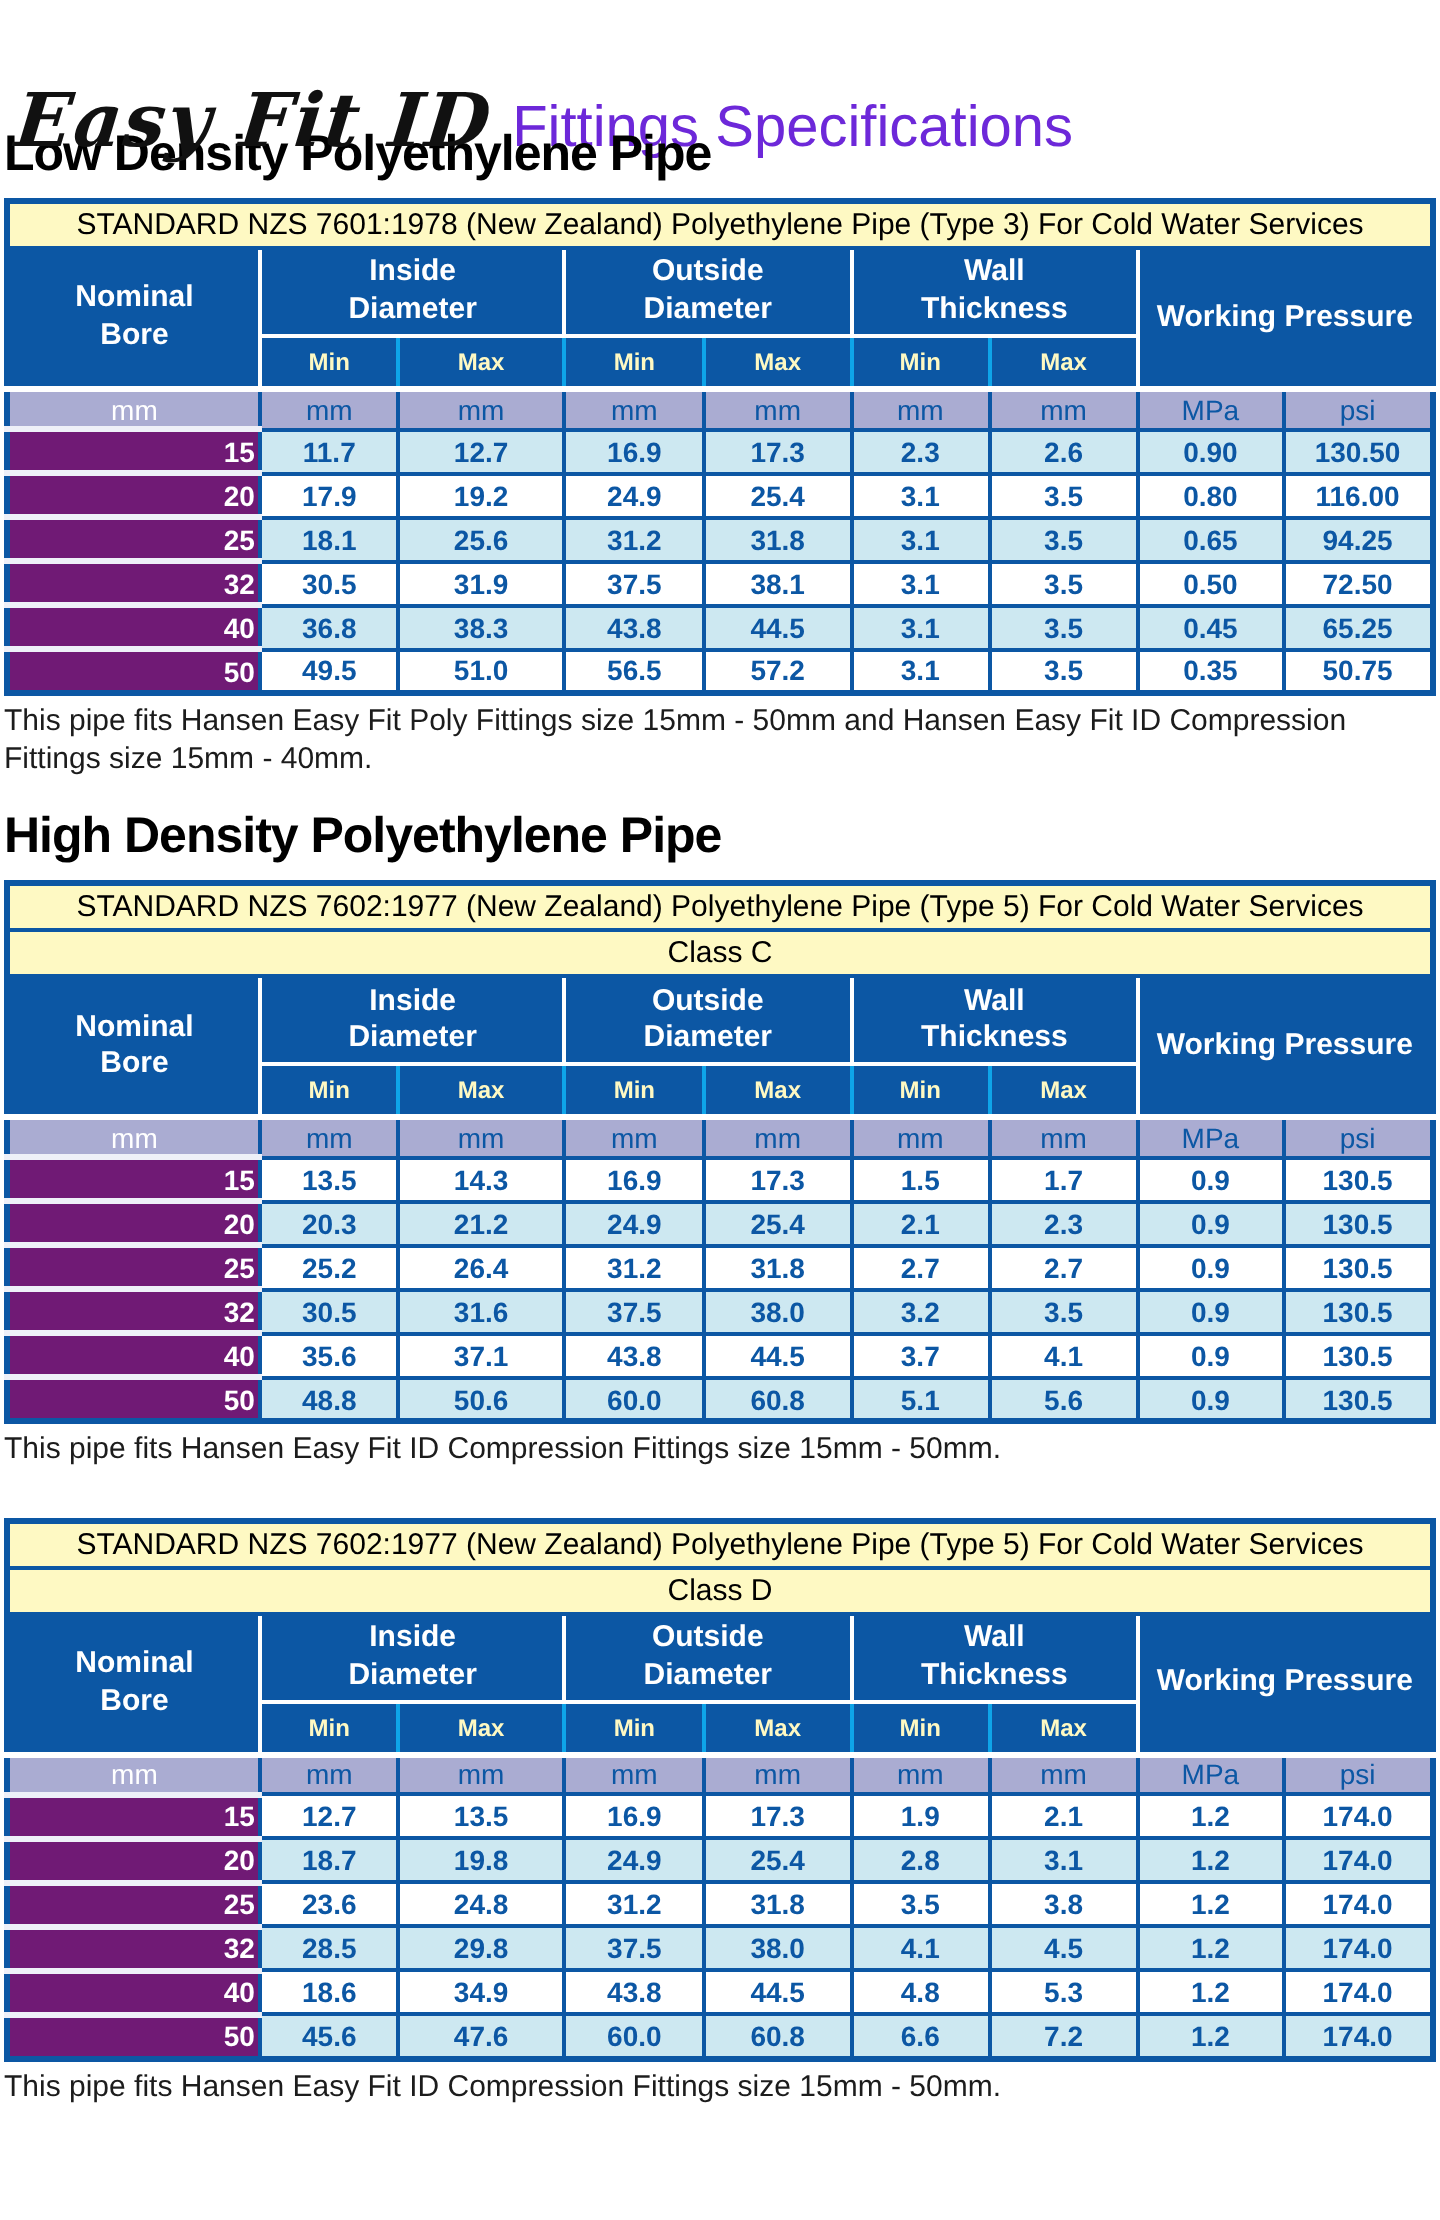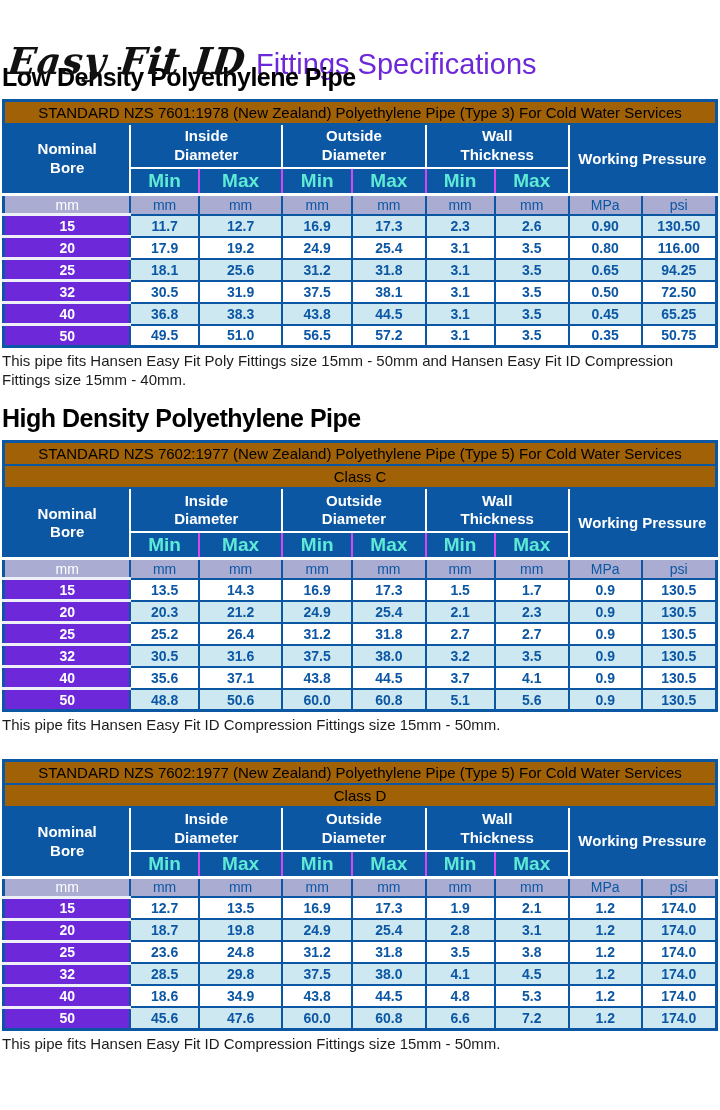--- a/index.html
+++ b/index.html
@@ -57,44 +57,44 @@
     background: #ffffff;
   }
   .spec-table td, .spec-table th {
     padding: 0 2px;
     text-align: center;
     vertical-align: middle;
     overflow: hidden;
   }
   
   .std-row td, .class-row td {
-    background: #a16207;
+    background: #fef9c3;
     color: #000;
     font-size: 15px;
     font-weight: normal;
     height: 21px;
     border: 2px solid #0c57a4;
   }
   
   .ghead {
     background: #0c57a4;
     color: #ffffff;
     font-size: 15px;
     font-weight: bold;
     border: 2px solid #ffffff;
     white-space: pre-line;
     line-height: 1.25;
   }
   .hdr-row .ghead { height: 42px; }
   .minmax-row .minmax {
     background: #0c57a4;
-    color: #5eead4;
-    font-size: 19px;
+    color: #fef9c3;
+    font-size: 12px;
     font-weight: bold;
-    border: 2px solid #d946ef;
+    border: 2px solid #0ea5e9;
     height: 24px;
   }
   
   .unit-row th {
     background: #aaacd2;
     color: #0c57a4;
     font-size: 14px;
     font-weight: normal;
     height: 17px;
     border: 2px solid #0c57a4;
@@ -102,23 +102,24 @@
   }
   .unit-row th.unit-first { color: #ffffff; }
   
   tbody td {
     height: 19px;
     font-size: 14px;
     font-weight: bold;
     border: 2px solid #0c57a4;
   }
   tbody td.bore {
-    background: #6d28d9;
+    background: #701a75;
     color: #ffffff;
     border-top: 3px solid #eef0f8;
+    text-align: right;
   }
   tbody td.val { color: #0c57a4; }
   .shade-odd  tbody tr:nth-child(odd)  td.val { background: #cde8f1; }
   .shade-odd  tbody tr:nth-child(even) td.val { background: #ffffff; }
   .shade-even tbody tr:nth-child(even) td.val { background: #cde8f1; }
   .shade-even tbody tr:nth-child(odd)  td.val { background: #ffffff; }
   
   p.note {
     font-size: 15px;
     color: #1c1c1c;

